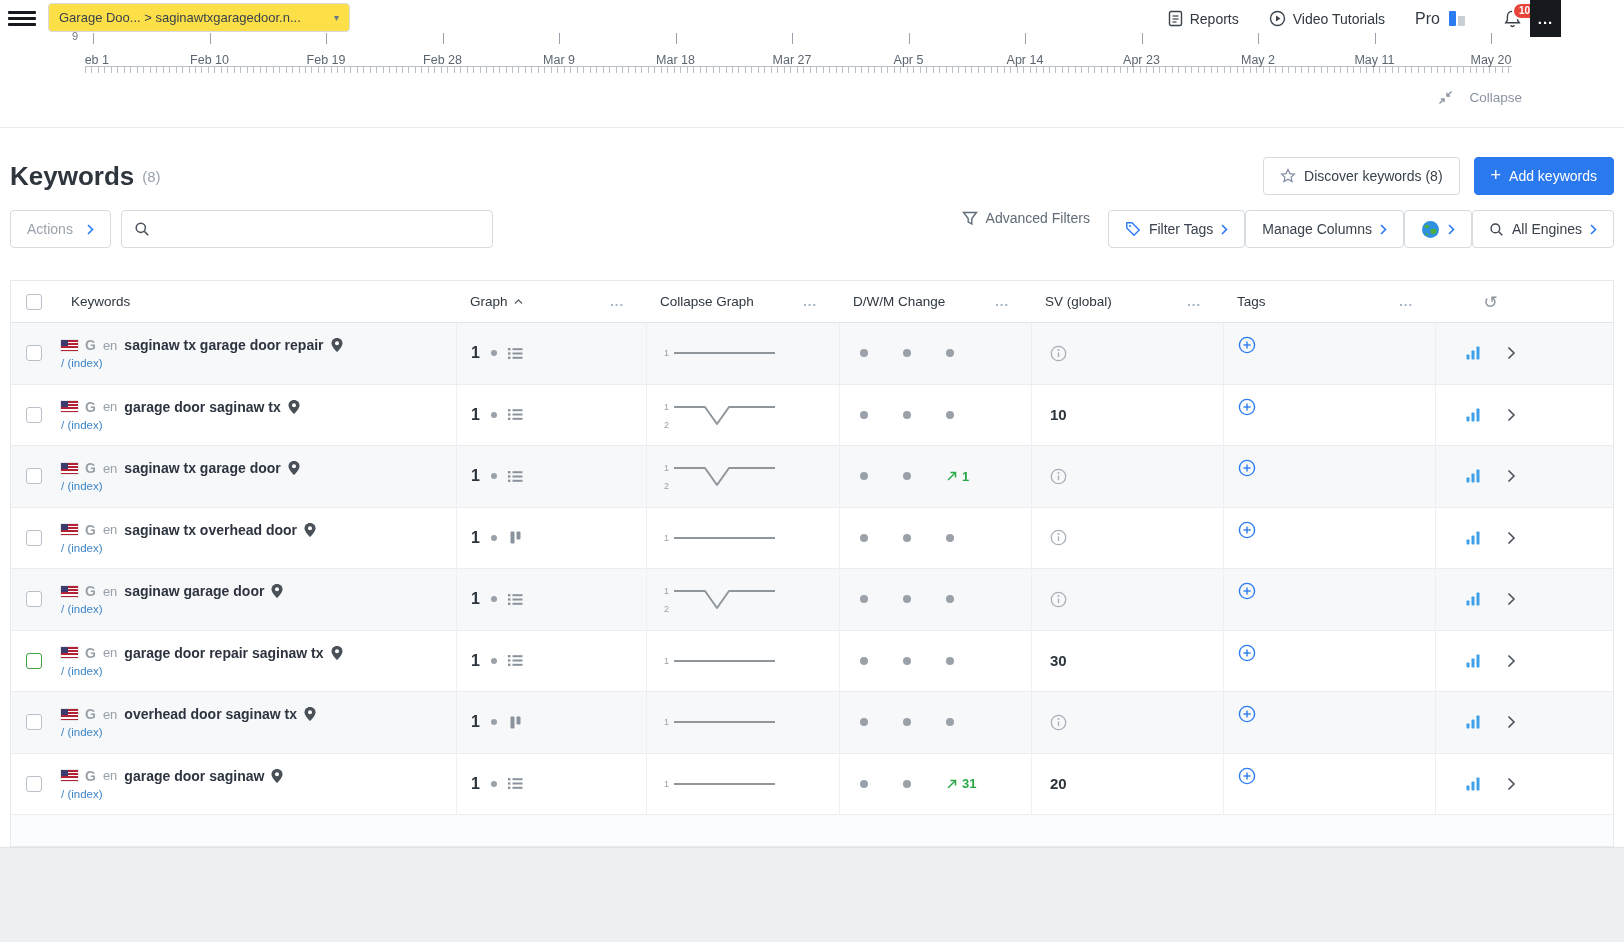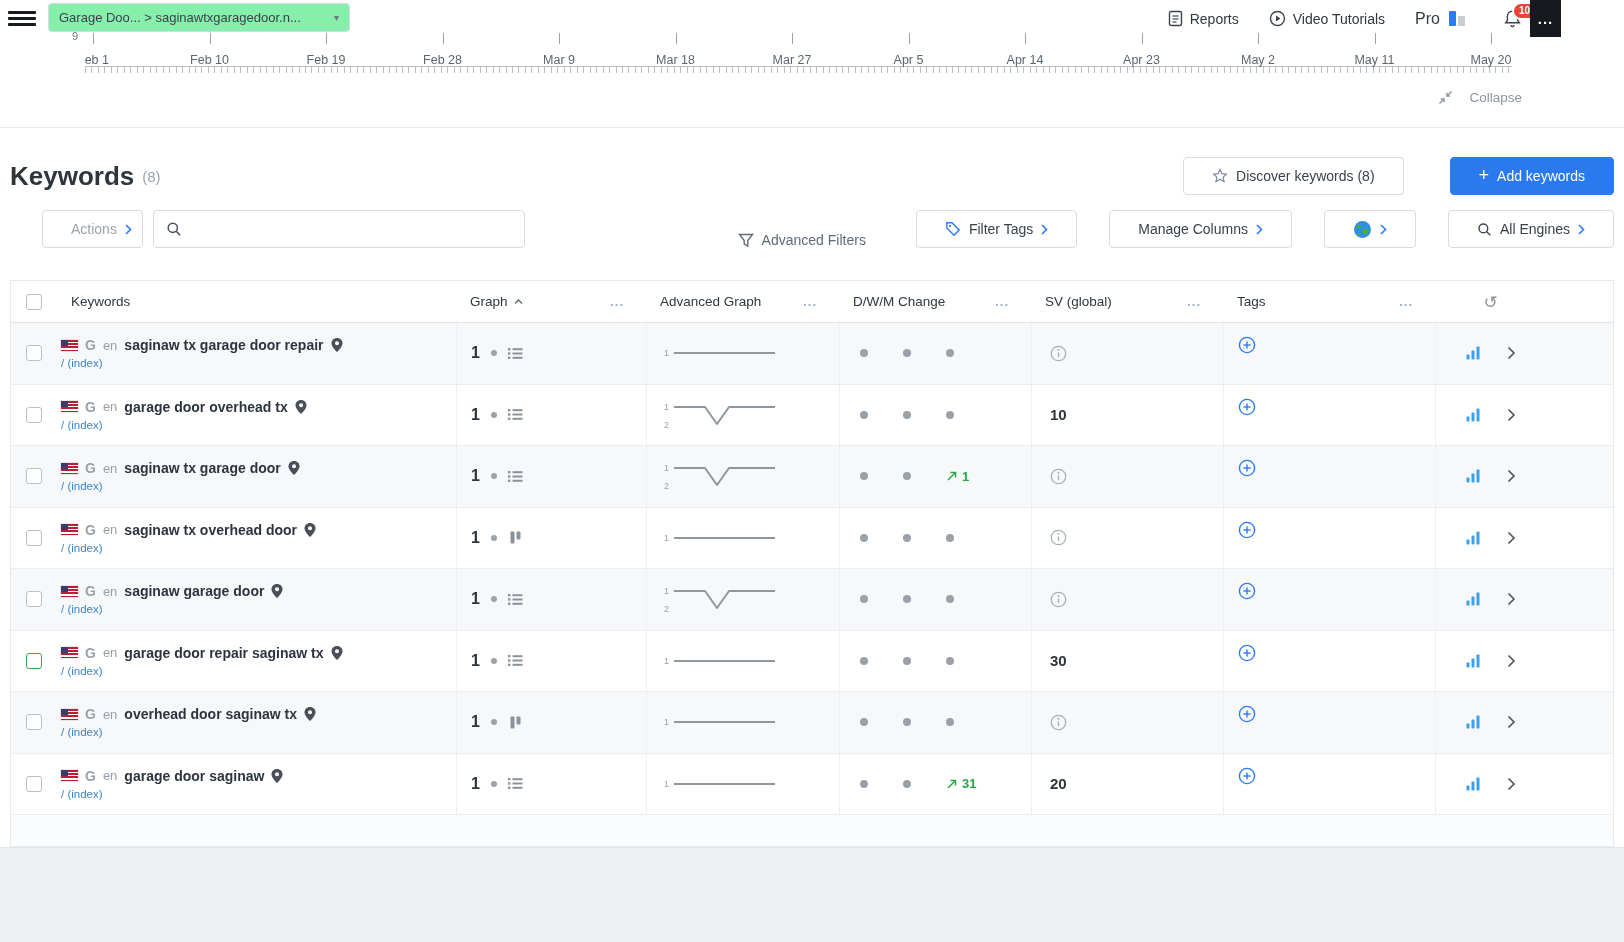--- a/index.html
+++ b/index.html
@@ -7,21 +7,21 @@
   body { font-family:"Liberation Sans","DejaVu Sans",sans-serif; background:#fff; color:#333b44; }
   svg { display:block; }
 
   
   .top-card { position:relative; height:128px; background:#fff; border-bottom:1px solid #e9ecef; }
 
   .hamburger { position:absolute; left:8px; top:8px; width:28px; height:22px; cursor:pointer; }
   .hamburger i { display:block; height:3px; background:#16191d; margin:3px 0; border-radius:1px; }
 
   .project-selector { position:absolute; left:48px; top:3px; width:302px; height:29px;
-    border:1px solid #d6dbe0; border-radius:4px; background:#86efac; display:flex; align-items:center;
+    border:1px solid #d6dbe0; border-radius:4px; background:#fde047; display:flex; align-items:center;
     padding:0 10px; font-size:13px; color:#39424c; white-space:nowrap; cursor:pointer; }
   .project-selector .caret { margin-left:auto; color:#6b7680; font-size:10px; }
 
   .topnav { position:absolute; right:102px; top:0; height:37px; display:flex; align-items:center; gap:30px; }
   .topnav .navitem { display:flex; align-items:center; gap:7px; font-size:14px; color:#2f3740; cursor:pointer; }
   .pro-group { display:flex; align-items:center; gap:9px; }
   .mini-bars { display:flex; align-items:flex-end; gap:2px; height:15px; }
   .mini-bars i { display:block; width:7px; border-radius:1px; }
   .mini-bars .b1 { height:15px; background:#2b7bf3; }
   .mini-bars .b2 { height:10px; background:#c7ced4; }
@@ -42,30 +42,30 @@
   .collapse-link { position:absolute; right:102px; top:90px; display:flex; align-items:center; gap:16px;
     font-size:13.5px; color:#8a95a1; cursor:pointer; }
 
   
   .content { padding:0 10px; }
   .section-head { margin-top:28px; height:40px; display:flex; align-items:center; }
   .page-title { font-size:26px; font-weight:bold; color:#2e353d; }
   .title-count { font-size:15px; color:#9aa5af; margin-left:8px; font-weight:normal; }
   .head-actions { margin-left:auto; display:flex; gap:14px; }
   .btn { height:38px; border:1px solid #d6dbe0; border-radius:4px; background:#fff; display:flex;
-    align-items:center; gap:8px; padding:0 28px; font-size:14px; color:#39424c; cursor:pointer; white-space:nowrap;margin-left:32px; }
+    align-items:center; gap:8px; padding:0 16px; font-size:14px; color:#39424c; cursor:pointer; white-space:nowrap; }
   .btn-primary { background:#2b79ee; border-color:#2b79ee; color:#fff; font-size:14px; }
   .btn-primary .plus { font-size:18px; font-weight:normal; line-height:1; margin-top:-2px; }
 
   .toolbar { margin-top:14px; height:38px; display:flex; align-items:center; }
   .actions-btn { width:101px; justify-content:space-between; color:#9aa3ad; }
   .search-box { margin-left:10px; width:372px; height:38px; border:1px solid #d6dbe0; border-radius:4px;
     display:flex; align-items:center; padding:0 12px; gap:8px; background:#fff; }
   .search-box input { border:none; outline:none; flex:1; font-size:14px; font-family:inherit; color:#39424c; background:transparent; }
-  .toolbar-right { margin-left:auto; display:flex; align-items:flex-end; gap:0; }
+  .toolbar-right { margin-left:auto; display:flex; align-items:flex-start; gap:0; }
   .adv-filters { display:flex; align-items:center; gap:8px; font-size:14px; color:#5f6b76; margin-right:18px; cursor:pointer; }
   .chev-blue { flex:none; }
 
   
   .table { margin-top:32px; border:1px solid #e7eaed; border-bottom:none; background:#fff; }
   .thead { display:flex; height:42px; background:#fff; border-bottom:1px solid #e4e7ea; }
   .hcell { display:flex; align-items:center; font-size:13.5px; color:#2f3740; padding:0 14px; }
   .hcell .menu-dots { margin-left:auto; color:#9fb0c6; font-weight:bold; letter-spacing:1px; font-size:13px;
     cursor:pointer; padding-right:8px; }
   .sort-caret { margin-left:6px; }
@@ -356,21 +356,21 @@
         <div class="hcell col-rank">
           <span>Graph</span>
           <span class="sort-caret">
             <svg width="9" height="6" viewBox="0 0 9 6" fill="none" stroke="#5b6670" stroke-width="1.3">
                 <polyline points="1,4.5 4.5,1 8,4.5"></polyline>
               </svg>
           </span>
           <span class="menu-dots">...</span>
         </div>
         <div class="hcell col-graph">
-          <span>Advanced Graph</span>
+          <span>Collapse Graph</span>
           <span class="menu-dots">...</span>
         </div>
         <div class="hcell col-dwm">
           <span>D/W/M Change</span>
           <span class="menu-dots">...</span>
         </div>
         <div class="hcell col-sv">
           <span>SV (global)</span>
           <span class="menu-dots">...</span>
         </div>
@@ -464,21 +464,21 @@
   </div>
           <div class="trow">
     <div class="col-check">
               <span class="checkbox"></span>
             </div>
     <div class="col-kw cell-kw">
       <div class="kw-line1">
         <span class="flag"></span>
         <span class="g-icon">G</span>
         <span class="kw-lang">en</span>
-        <span class="kw-text">garage door overhead tx</span>
+        <span class="kw-text">garage door saginaw tx</span>
         <span>
           <svg width="12" height="14" viewBox="0 0 12 14">
                     <path d="M6 0C2.7 0 .5 2.3.5 5.3c0 3.8 5.5 8.7 5.5 8.7s5.5-4.9 5.5-8.7C11.5 2.3 9.3 0 6 0z" fill="#4a5058"></path>
                     <circle cx="6" cy="5.2" r="2" fill="#fff"></circle>
                   </svg>
         </span>
       </div>
       <div class="kw-url">/ (index)</div>
     </div>
     <div class="col-rank cell-rank">

